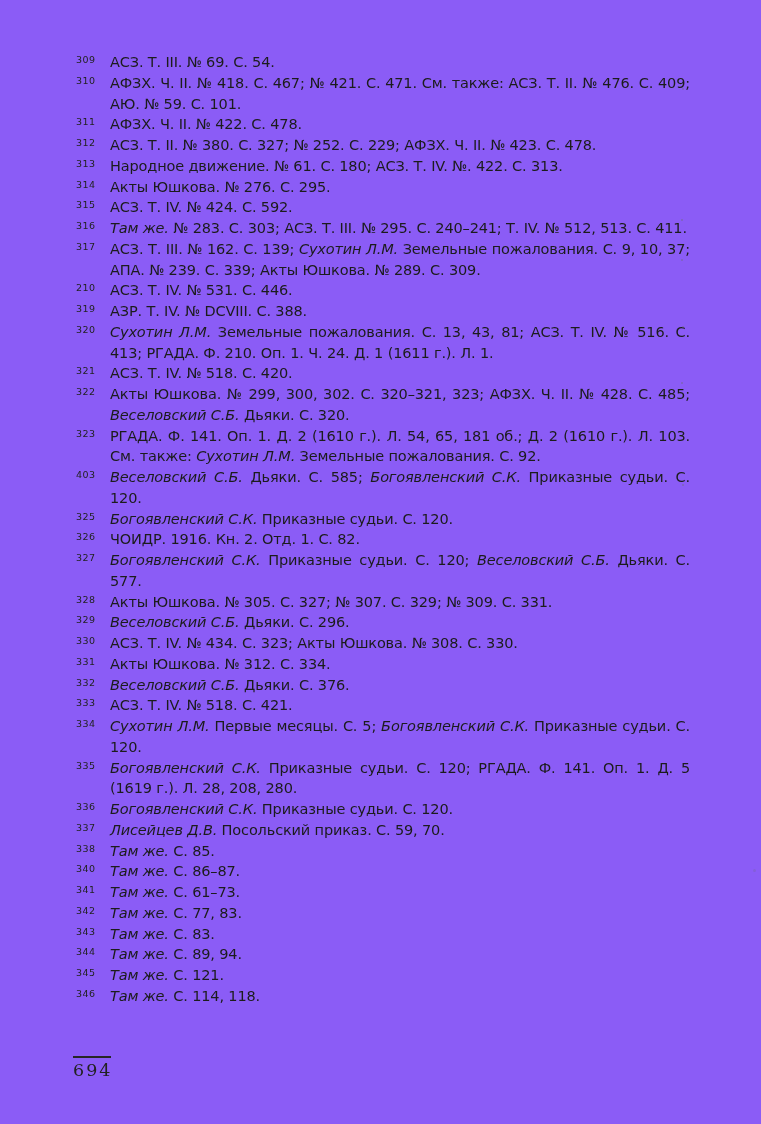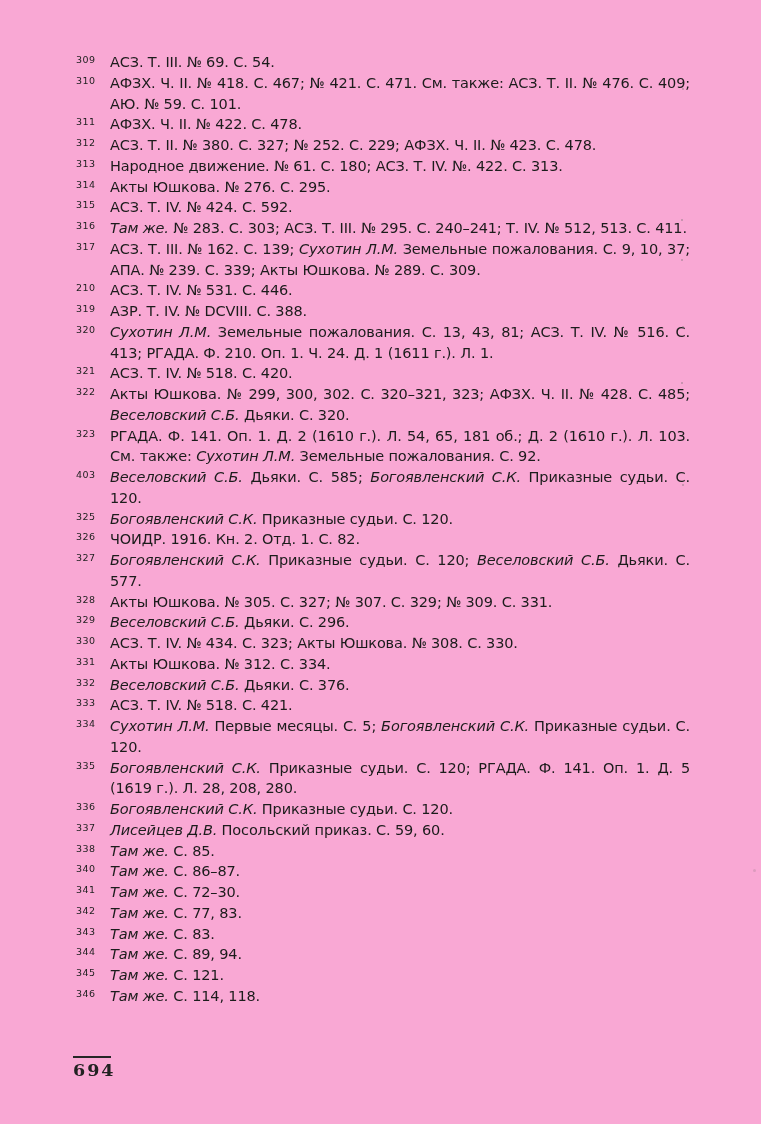--- a/index.html
+++ b/index.html
@@ -5,21 +5,21 @@
   html, body {
     margin: 0;
     padding: 0;
     background: #e8e8e6;
   }
   .page {
     position: relative;
     width: 761px;
     height: 1124px;
     margin: 0 auto;
-    background: #f9a8d4;
+    background: #8b5cf6;
     overflow: hidden;
     font-family: "DejaVu Sans", "Liberation Sans", sans-serif;
     color: #1c1c1c;
   }
   .notes {
     position: absolute;
     left: 75px;
     top: 52px;
     width: 615px;
   }
@@ -52,21 +52,21 @@
   }
   .folio-rule {
     width: 38px;
     height: 0;
     border-top: 2.2px solid #262626;
     margin-bottom: 2px;
   }
   .folio {
     font-family: "DejaVu Serif", "Liberation Serif", serif;
     font-size: 17.5px;
-    font-weight: 700;
+    font-weight: 400;
     letter-spacing: 2px;
     color: #222;
   }
   .speck {
     position: absolute;
     width: 2px;
     height: 2px;
     border-radius: 50%;
     background: #6b6b6b;
     opacity: 0.45;
@@ -100,24 +100,24 @@
       <div class="note"><span class="num">327</span><span><span class="it">Богоявленский С.К.</span><span> Приказные судьи. С. 120; </span><span class="it">Веселовский С.Б.</span><span> Дьяки. С. 577.</span></span></div>
       <div class="note"><span class="num">328</span><span><span>Акты Юшкова. № 305. С. 327; № 307. С. 329; № 309. С. 331.</span></span></div>
       <div class="note"><span class="num">329</span><span><span class="it">Веселовский С.Б.</span><span> Дьяки. С. 296.</span></span></div>
       <div class="note"><span class="num">330</span><span><span>АСЗ. Т. IV. № 434. С. 323; Акты Юшкова. № 308. С. 330.</span></span></div>
       <div class="note"><span class="num">331</span><span><span>Акты Юшкова. № 312. С. 334.</span></span></div>
       <div class="note"><span class="num">332</span><span><span class="it">Веселовский С.Б.</span><span> Дьяки. С. 376.</span></span></div>
       <div class="note"><span class="num">333</span><span><span>АСЗ. Т. IV. № 518. С. 421.</span></span></div>
       <div class="note"><span class="num">334</span><span><span class="it">Сухотин Л.М.</span><span> Первые месяцы. С. 5; </span><span class="it">Богоявленский С.К.</span><span> Приказные судьи. С. 120.</span></span></div>
       <div class="note"><span class="num">335</span><span><span class="it">Богоявленский С.К.</span><span> Приказные судьи. С. 120; РГАДА. Ф. 141. Оп. 1. Д. 5 (1619 г.). Л. 28, 208, 280.</span></span></div>
       <div class="note"><span class="num">336</span><span><span class="it">Богоявленский С.К.</span><span> Приказные судьи. С. 120.</span></span></div>
-      <div class="note"><span class="num">337</span><span><span class="it">Лисейцев Д.В.</span><span> Посольский приказ. С. 59, 60.</span></span></div>
+      <div class="note"><span class="num">337</span><span><span class="it">Лисейцев Д.В.</span><span> Посольский приказ. С. 59, 70.</span></span></div>
       <div class="note"><span class="num">338</span><span><span class="it">Там же.</span><span> С. 85.</span></span></div>
       <div class="note"><span class="num">340</span><span><span class="it">Там же.</span><span> С. 86–87.</span></span></div>
-      <div class="note"><span class="num">341</span><span><span class="it">Там же.</span><span> С. 72–30.</span></span></div>
+      <div class="note"><span class="num">341</span><span><span class="it">Там же.</span><span> С. 61–73.</span></span></div>
       <div class="note"><span class="num">342</span><span><span class="it">Там же.</span><span> С. 77, 83.</span></span></div>
       <div class="note"><span class="num">343</span><span><span class="it">Там же.</span><span> С. 83.</span></span></div>
       <div class="note"><span class="num">344</span><span><span class="it">Там же.</span><span> С. 89, 94.</span></span></div>
       <div class="note"><span class="num">345</span><span><span class="it">Там же.</span><span> С. 121.</span></span></div>
       <div class="note"><span class="num">346</span><span><span class="it">Там же.</span><span> С. 114, 118.</span></span></div>
     </div>
 
   <div class="footer">
     <div class="folio-rule"></div>
     <div class="folio">694</div>

